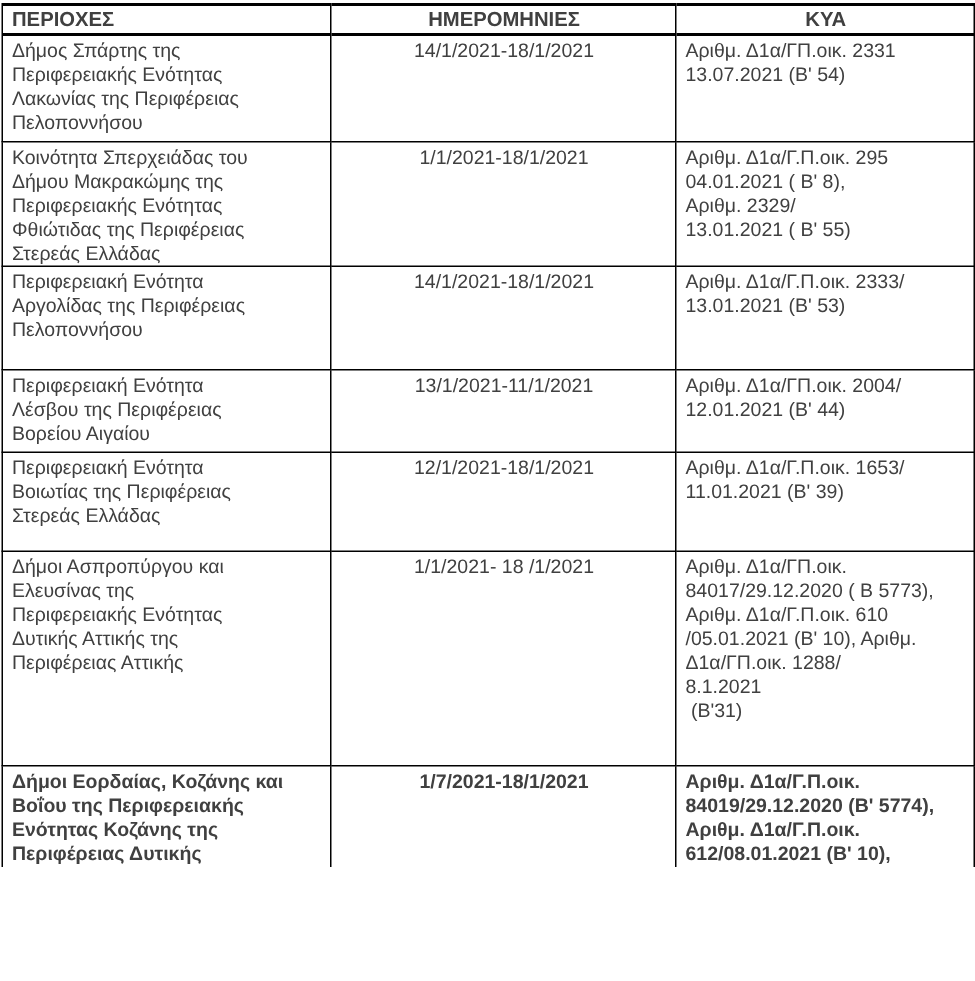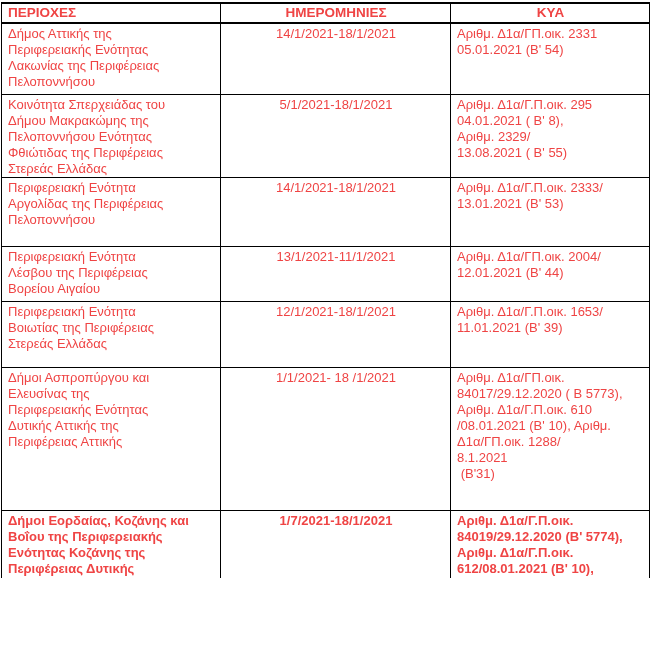--- a/index.html
+++ b/index.html
@@ -3,21 +3,21 @@
 <meta charset="utf-8">
 <style>
   html, body { margin: 0; padding: 0; background: #ffffff; }
   .page {
     position: relative;
     width: 650px;
     height: 578px;
     background: #ffffff;
     overflow: hidden;
     font-family: "Liberation Sans", sans-serif;
-    color: #ef4444;
+    color: #404040;
   }
   table.regions {
     border-collapse: collapse;
     table-layout: fixed;
     width: 648px;
     margin: 2px 0 0 1px;
   }
   th, td {
     border: 1px solid #000;
     vertical-align: top;
@@ -70,39 +70,39 @@
     </colgroup>
     <thead>
       <tr>
         <th class="h-areas">ΠΕΡΙΟΧΕΣ</th>
         <th>ΗΜΕΡΟΜΗΝΙΕΣ</th>
         <th>ΚΥΑ</th>
       </tr>
     </thead>
     <tbody>
       <tr>
-        <td class="c-area">Δήμος Αττικής της
+        <td class="c-area">Δήμος Σπάρτης της
 Περιφερειακής Ενότητας
 Λακωνίας της Περιφέρειας
 Πελοποννήσου</td>
         <td class="c-date">14/1/2021-18/1/2021</td>
         <td class="c-kya">Αριθμ. Δ1α/ΓΠ.οικ. 2331
-05.01.2021 (Β' 54)</td>
+13.07.2021 (Β' 54)</td>
       </tr>
       <tr>
         <td class="c-area">Κοινότητα Σπερχειάδας του
 Δήμου Μακρακώμης της
-Πελοποννήσου Ενότητας
+Περιφερειακής Ενότητας
 Φθιώτιδας της Περιφέρειας
 Στερεάς Ελλάδας</td>
-        <td class="c-date">5/1/2021-18/1/2021</td>
+        <td class="c-date">1/1/2021-18/1/2021</td>
         <td class="c-kya">Αριθμ. Δ1α/Γ.Π.οικ. 295
 04.01.2021 ( Β' 8),
 Αριθμ. 2329/
-13.08.2021 ( Β' 55)</td>
+13.01.2021 ( Β' 55)</td>
       </tr>
       <tr>
         <td class="c-area">Περιφερειακή Ενότητα
 Αργολίδας της Περιφέρειας
 Πελοποννήσου</td>
         <td class="c-date">14/1/2021-18/1/2021</td>
         <td class="c-kya">Αριθμ. Δ1α/Γ.Π.οικ. 2333/
 13.01.2021 (Β' 53)</td>
       </tr>
       <tr>
@@ -124,21 +124,21 @@
       <tr>
         <td class="c-area">Δήμοι Ασπροπύργου και
 Ελευσίνας της
 Περιφερειακής Ενότητας
 Δυτικής Αττικής της
 Περιφέρειας Αττικής</td>
         <td class="c-date">1/1/2021- 18 /1/2021</td>
         <td class="c-kya">Αριθμ. Δ1α/ΓΠ.οικ.
 84017/29.12.2020 ( Β 5773),
 Αριθμ. Δ1α/Γ.Π.οικ. 610
-/08.01.2021 (Β' 10), Αριθμ.
+/05.01.2021 (Β' 10), Αριθμ.
 Δ1α/ΓΠ.οικ. 1288/
 8.1.2021
  (Β'31)</td>
       </tr>
       <tr>
         <td class="c-area">Δήμοι Εορδαίας, Κοζάνης και
 Βοΐου της Περιφερειακής
 Ενότητας Κοζάνης της
 Περιφέρειας Δυτικής
 Μακεδονίας</td>

